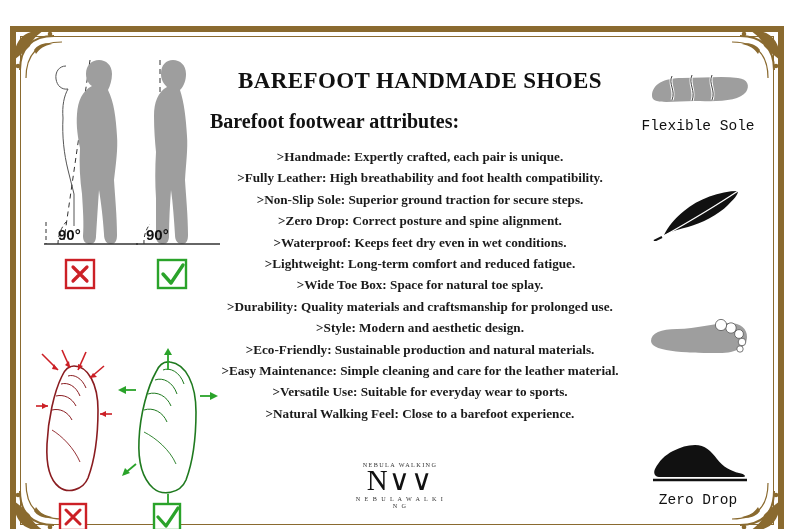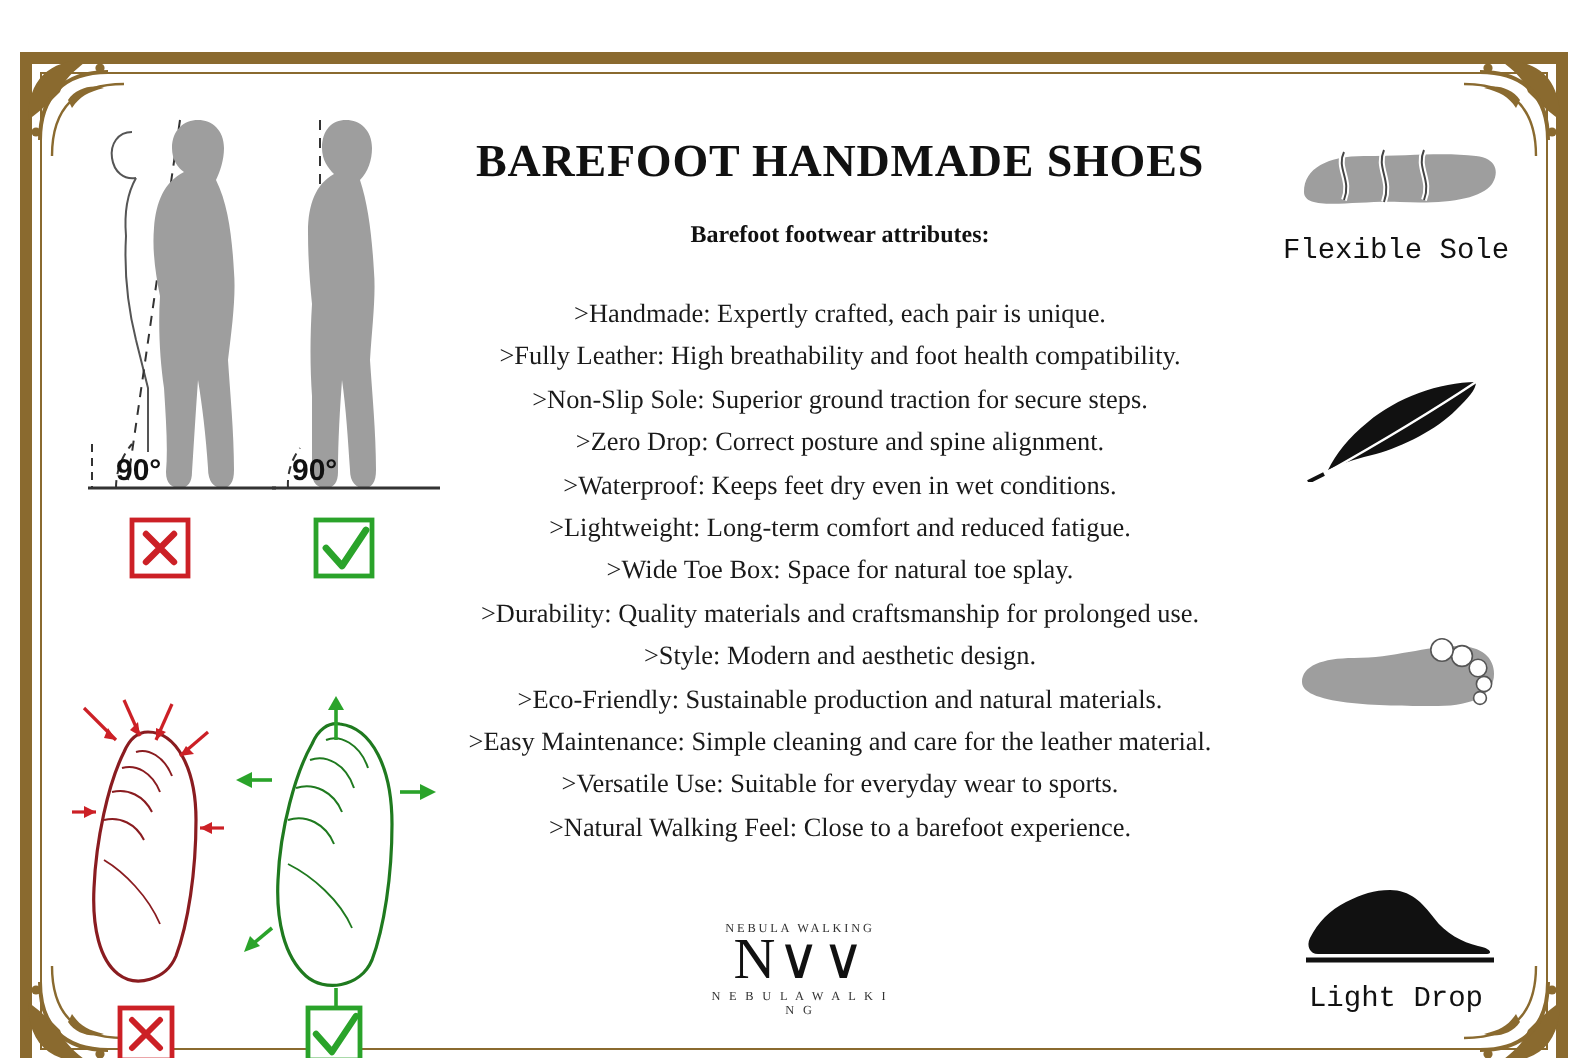--- a/index.html
+++ b/index.html
@@ -60,39 +60,38 @@
     font-weight: bold;
     font-size: 23px;
     letter-spacing: 0.4px;
     color: #111;
   }
   .subtitle {
     position: absolute;
     left: 210px;
     top: 94px;
     width: 420px;
-    text-align: center;
     font-family: "Liberation Serif", serif;
     font-weight: bold;
-    font-size: 12px;
+    font-size: 20px;
     color: #111;
   }
 
   
   .attrs {
     position: absolute;
     left: 185px;
     top: 130px;
     width: 470px;
     text-align: center;
   }
   .attr-line {
     font-family: "Liberation Serif", serif;
     font-size: 13.2px;
-    font-weight: normal;
+    font-weight: bold;
     color: #1a1a1a;
     line-height: 21.4px;
     white-space: nowrap;
   }
 
   
   .left-col {
     position: absolute;
     left: 28px;
     top: 28px;
@@ -392,21 +391,21 @@
     </div>
 
     <div class="feature f4">
       <div class="art">
         <svg width="110" height="52" viewBox="0 0 110 52">
           <path d="M16 42 C12 42 10 38 12 34 C16 26 22 20 30 16 C38 12 44 10 52 10
                    C62 10 68 16 74 24 C80 32 88 36 96 38 C102 39 104 42 100 42 Z" fill="#111"></path>
           <line x1="10" y1="45" x2="104" y2="45" stroke="#111" stroke-width="2.4"></line>
         </svg>
       </div>
-      <div class="cap">Light Drop</div>
+      <div class="cap">Zero Drop</div>
     </div>
   </div>
 
   <div class="logo">
     <div class="words">NEBULA    WALKING</div>
     <div class="mark">N∨∨</div>
     <div class="words">N E B U L A   W A L K I N G</div>
   </div>
 
 </div>

